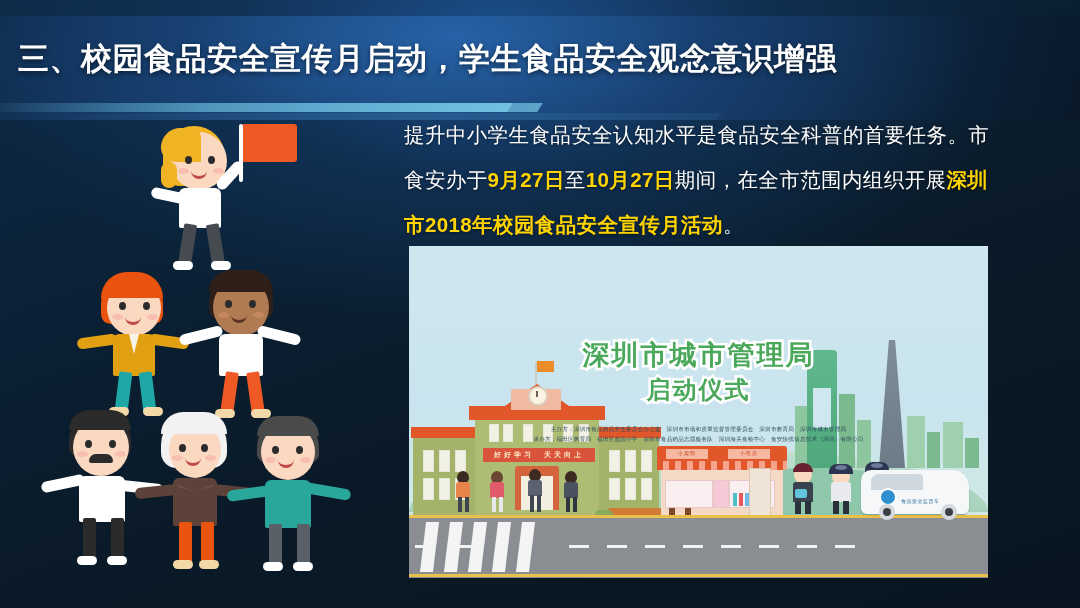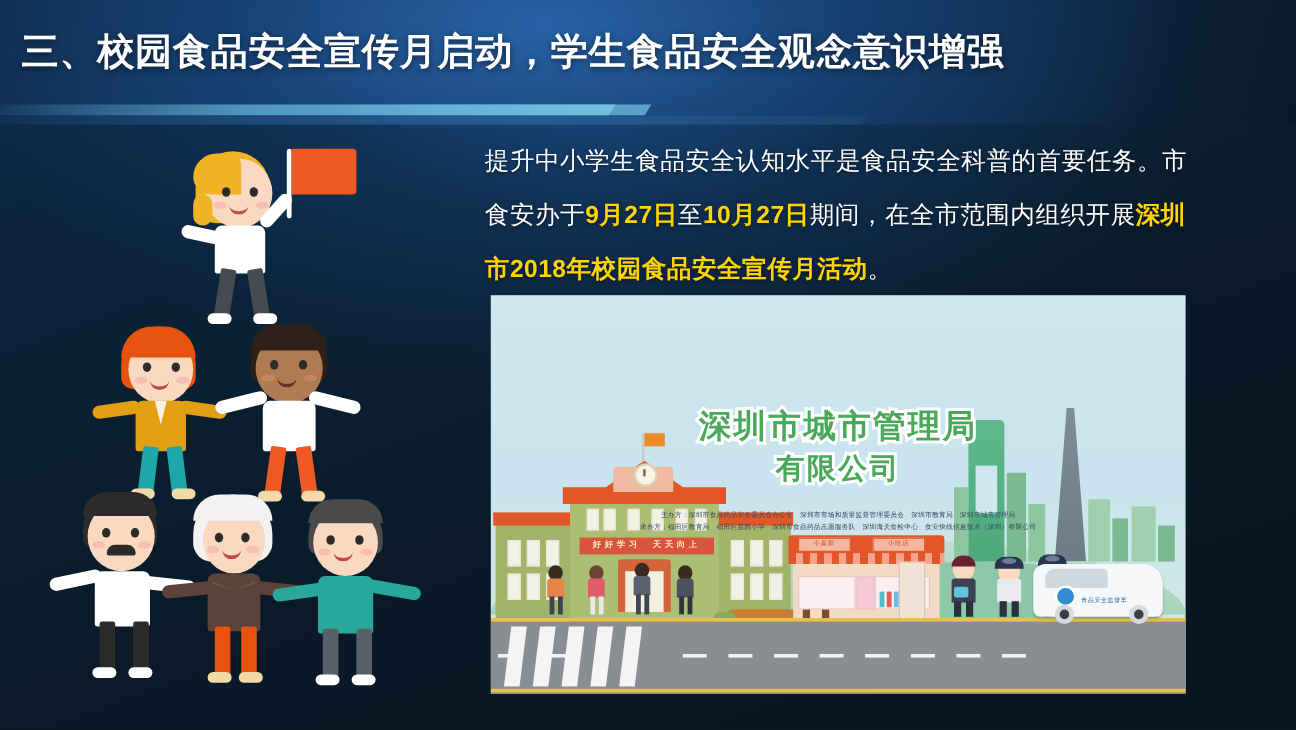--- a/index.html
+++ b/index.html
@@ -8,21 +8,21 @@
     font-family:"Liberation Sans","DejaVu Sans",sans-serif;
     background:#0b1a26;
   }
   .slide{position:relative;width:1080px;height:608px;overflow:hidden;
     background:
       radial-gradient(ellipse 760px 420px at 46% 6%, #1c4f8c 0%, rgba(20,60,105,0.55) 34%, rgba(12,34,58,0.0) 70%),
       linear-gradient(160deg,#0d2a47 0%, #0b2238 28%, #0a1a28 58%, #081520 100%);
   }
 
   
-  .header{position:absolute;left:0;top:0;width:1080px;height:104px;overflow:hidden;}
+  .header{position:absolute;left:0;top:16px;width:1080px;height:104px;overflow:hidden;}
   .header-bg{position:absolute;inset:0;
     background:
       radial-gradient(ellipse 700px 300px at 42% 20%, rgba(40,100,170,0.95) 0%, rgba(26,70,125,0.65) 38%, rgba(12,32,55,0) 76%),
       linear-gradient(105deg,#0e2a4a 0%, #17406e 30%, #123358 62%, #09192a 100%);}
   .streaks{position:absolute;left:0;bottom:0;width:100%;height:26px;}
   .streak{position:absolute;height:9px;
     background:linear-gradient(90deg,rgba(90,170,205,0.0) 0%,rgba(104,186,219,0.80) 45%,rgba(120,200,230,0.95) 100%);
     transform:skewX(-32deg);}
   .s1{left:-30px;bottom:8px;width:540px;opacity:.9;}
   .s2{left:270px;bottom:8px;width:270px;height:9px;opacity:.75;}
@@ -320,21 +320,21 @@
     </div>
 
     <div class="van"></div>
     <div class="van-win"></div>
     <div class="van-logo"></div>
     <div class="van-text">食品安全监督车</div>
     <div class="wheel" style="left:470px;"></div>
     <div class="wheel" style="left:532px;"></div>
 
     <div class="p-l2">深圳市城市管理局</div>
-    <div class="p-l3">有限公司</div>
+    <div class="p-l3">启动仪式</div>
     <div class="p-org p-org1">主办方：深圳市食品药品安全委员会办公室　深圳市市场和质量监督管理委员会　深圳市教育局　深圳市城市管理局</div>
     <div class="p-org p-org2">承办方：福田区教育局　福田区荔园小学　深圳市食品药品志愿服务队　深圳海关食检中心　食安快线信息技术（深圳）有限公司</div>
   </div>
 
   <div class="pyramid">
 
     <div class="fig" style="left:100px;top:0;width:110px;height:160px;">
       <div class="f-hair" style="left:8px;top:8px;width:62px;height:60px;background:#f0b323;border-radius:32px 32px 18px 18px;"></div>
       <div class="f-head" style="left:16px;top:14px;width:56px;height:58px;background:#fbd9c0;"></div>
       <div class="f-hair" style="left:6px;top:10px;width:40px;height:34px;background:#f0b323;border-radius:24px 12px 0 18px;"></div>

